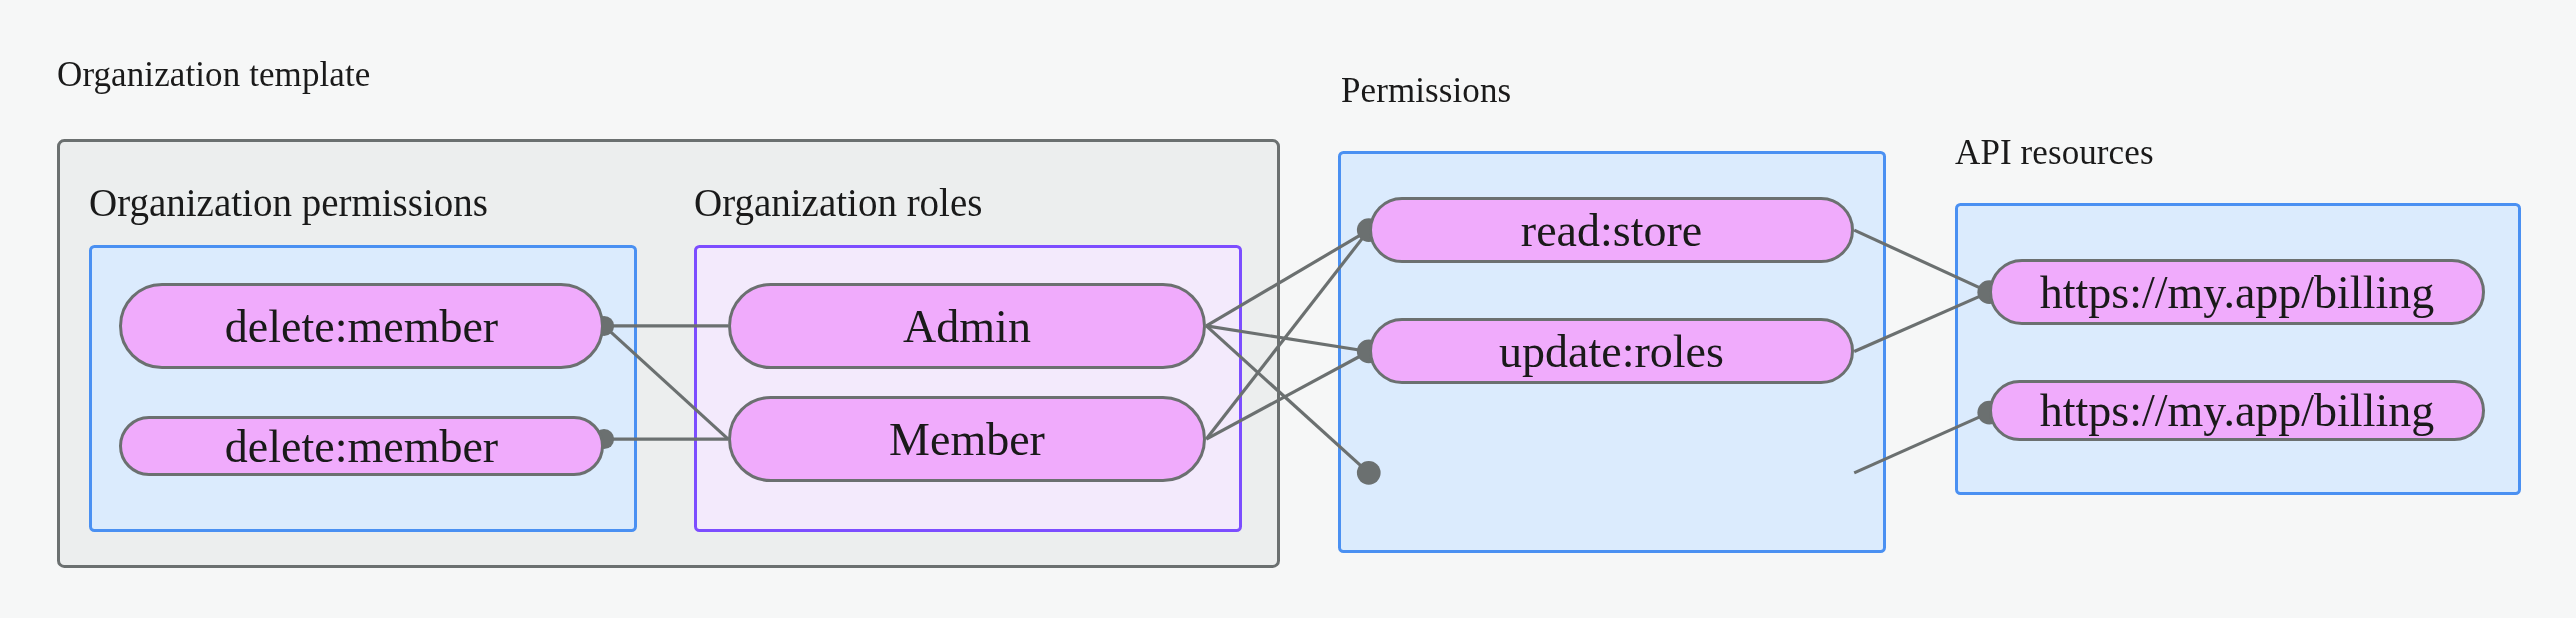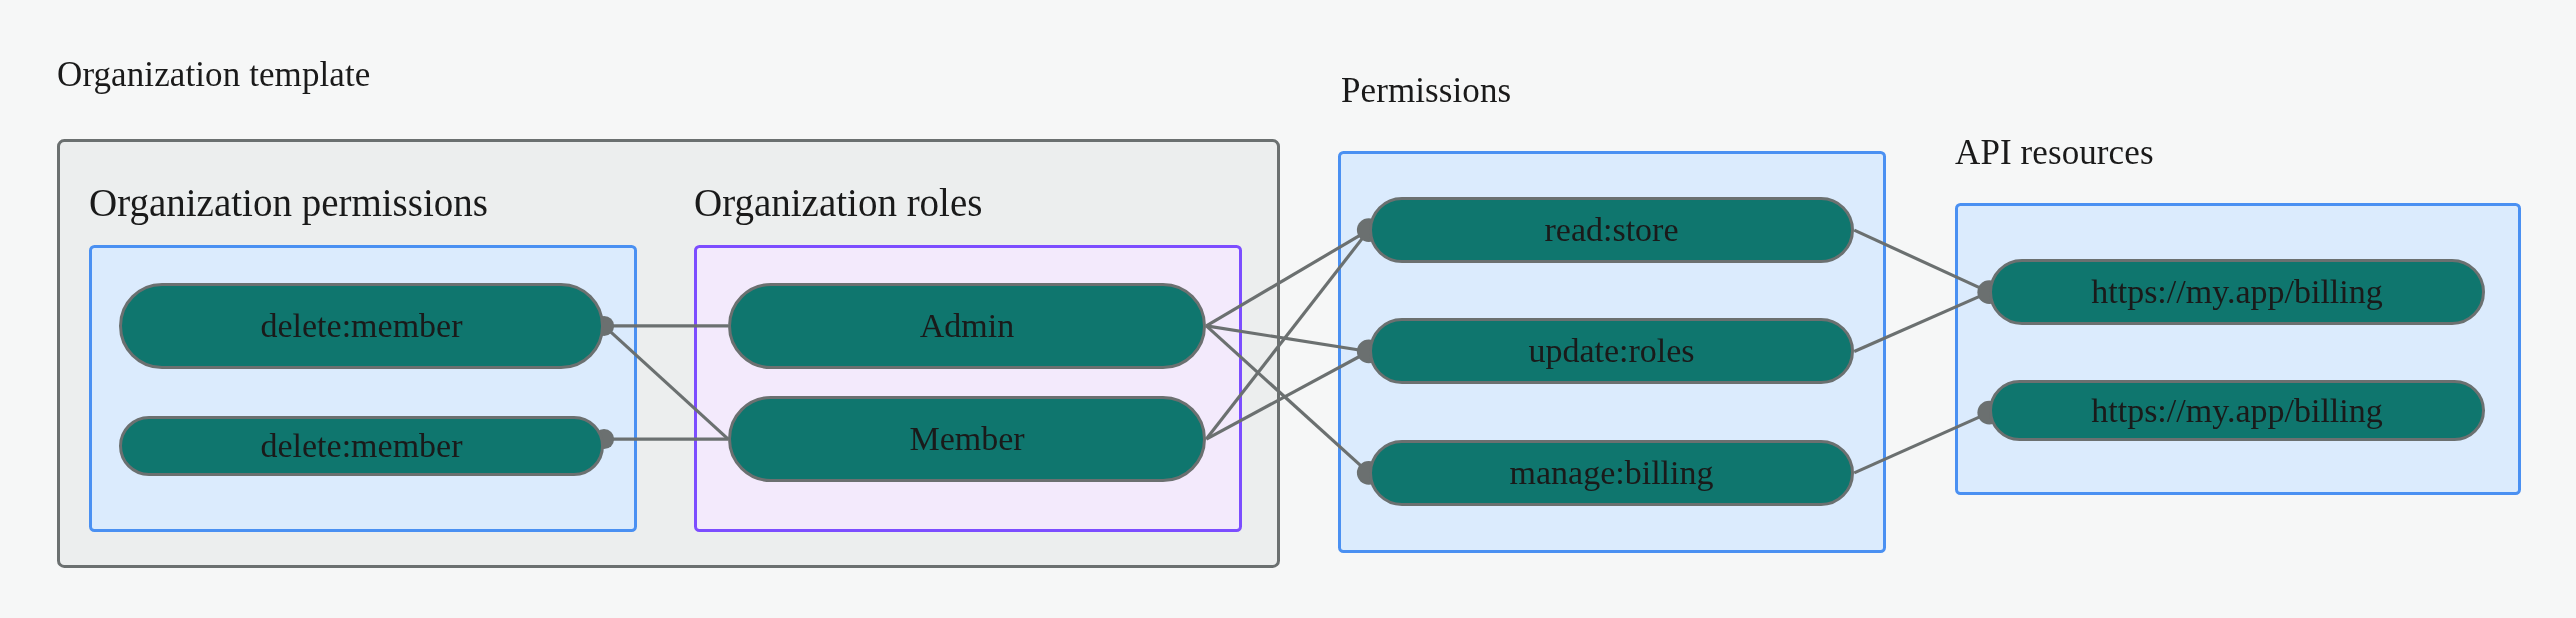--- a/index.html
+++ b/index.html
@@ -54,28 +54,28 @@
   .purple-box {
     position: absolute;
     background: #f3eafc;
     border: 3.7px solid #7c4dff;
     border-radius: 5.5px;
     box-sizing: border-box;
   }
   
   .pill {
     position: absolute;
-    background: #0f766e;
+    background: #f0abfc;
     border: 3.7px solid #6b7070;
     border-radius: 912px;
     box-sizing: border-box;
     display: flex;
     align-items: center;
     justify-content: center;
-    font-size: 34px;
+    font-size: 46px;
     color: #1a1a1a;
     white-space: nowrap;
     z-index: 3;
   }
   #edges {
     position: absolute;
     left: 0;
     top: 0;
     width: 2576px;
     height: 619px;
@@ -150,20 +150,19 @@
   <div class="pill" style="left:119px; top:396px; width:485px; height:60px;margin-top:20px;">delete:member</div>
 
   <div class="pill" style="left:728px; top:283px; width:478px; height:86px;">Admin</div>
 
   <div class="pill" style="left:728px; top:396px; width:478px; height:86px;">Member</div>
 
   <div class="pill" style="left:1369px; top:197px; width:485px; height:66px;">read:store</div>
 
   <div class="pill" style="left:1369px; top:318px; width:485px; height:66px;">update:roles</div>
 
-  <div class="pill" style="left:1369px; top:440px; width:485px; height:66px;">manage:billing</div>
 
   <div class="pill" style="left:1989px; top:259px; width:496px; height:66px;">https://my.app/billing</div>
 
   <div class="pill" style="left:1989px; top:380px; width:496px; height:61px;">https://my.app/billing</div>
 
 </div>
 
 
 </body></html>

